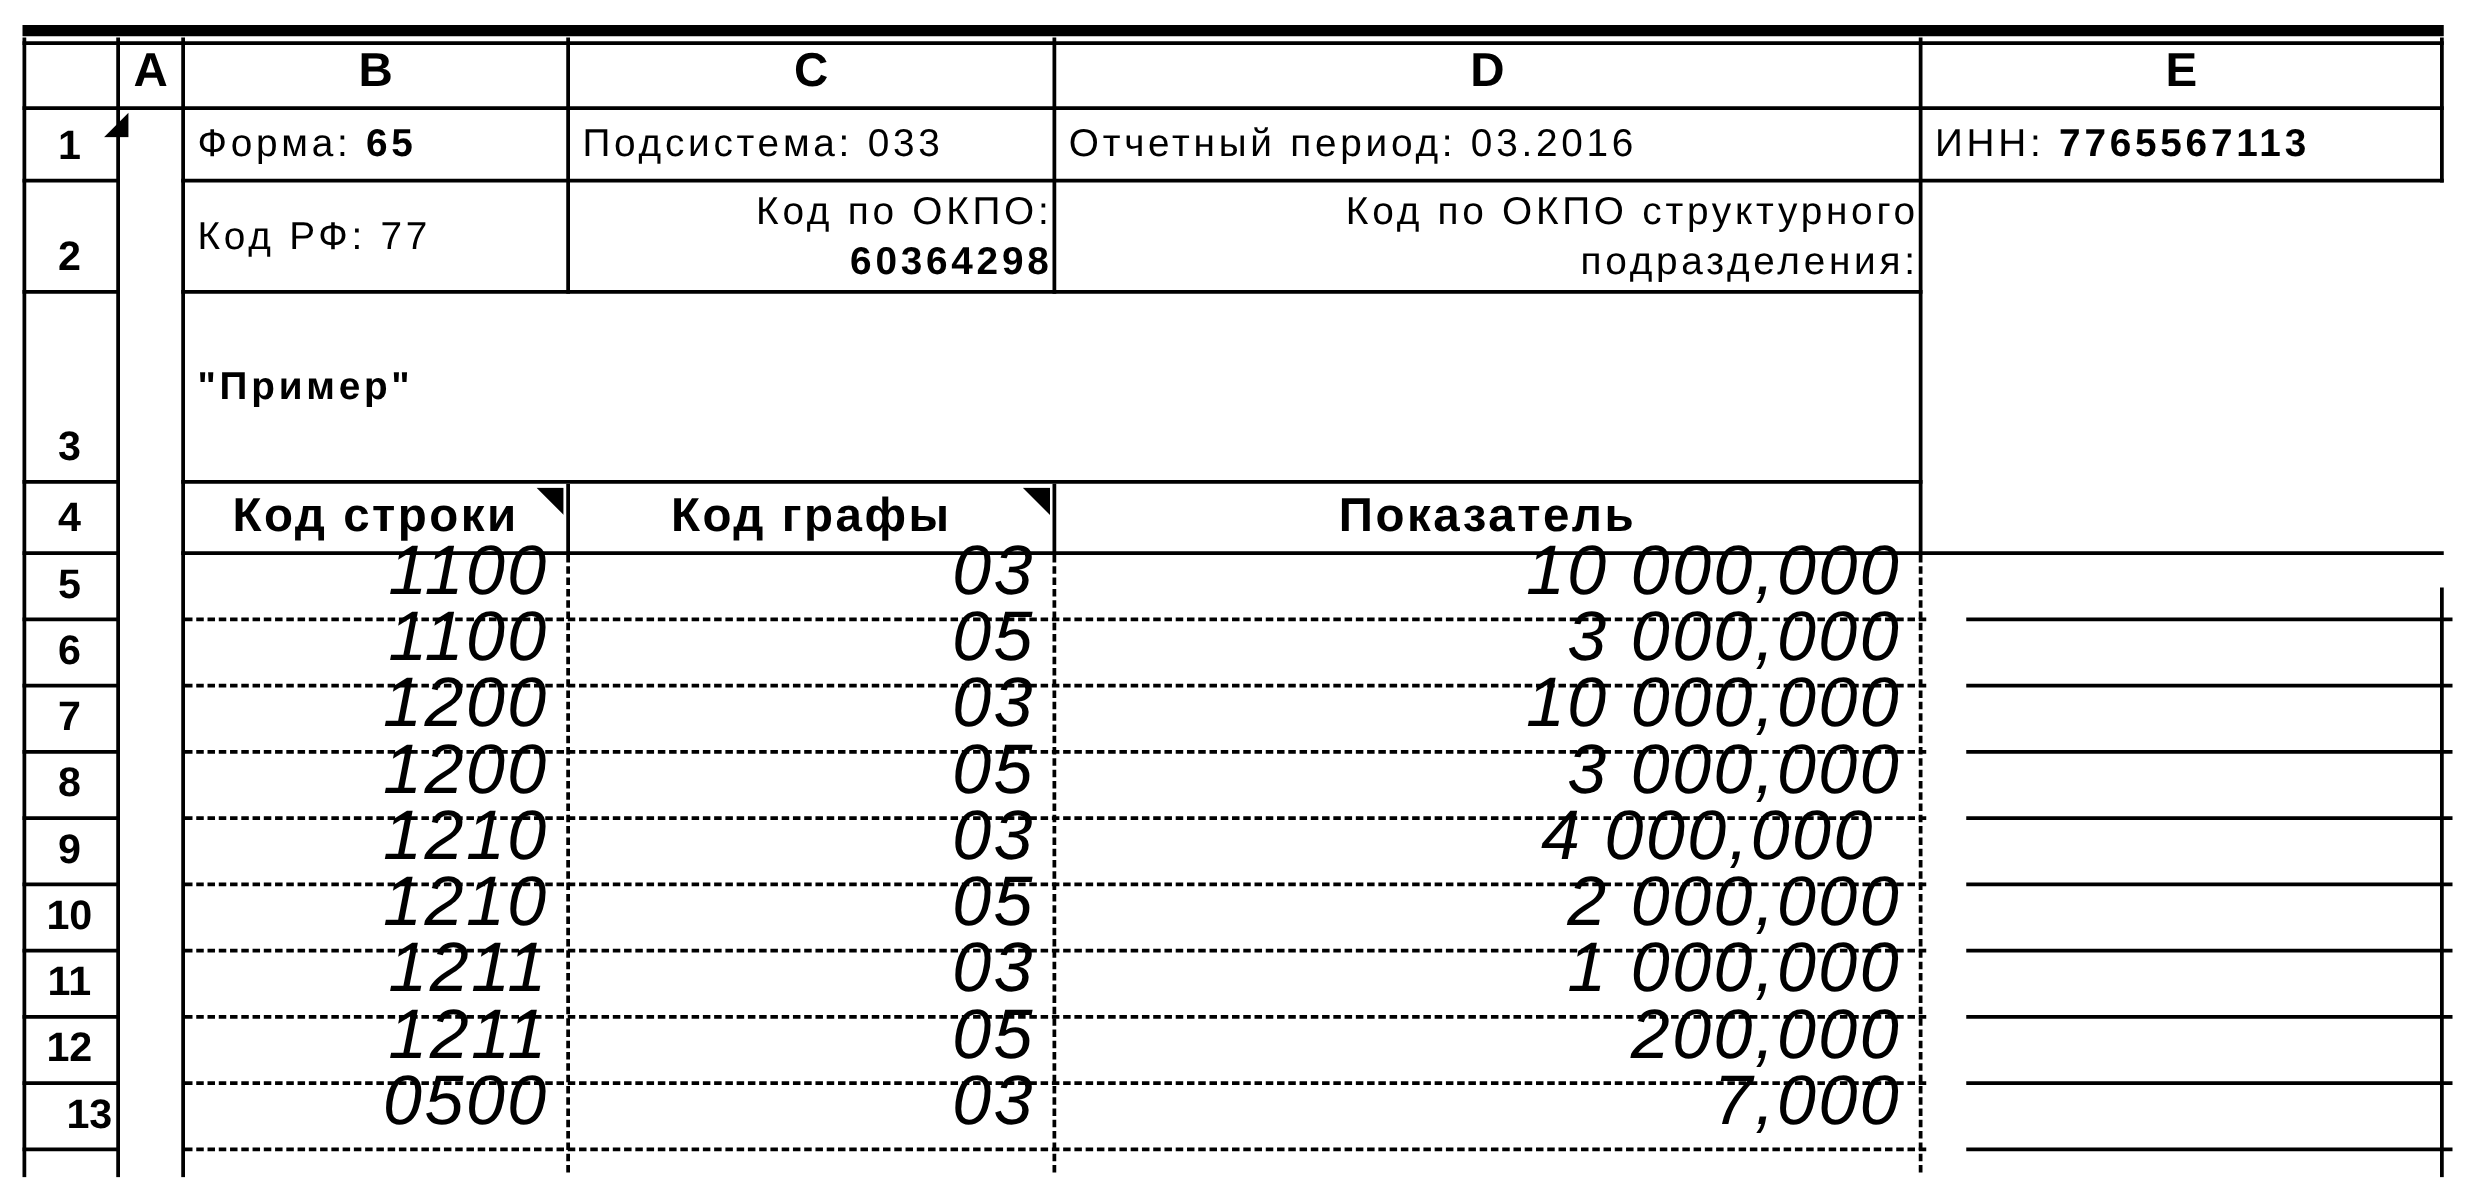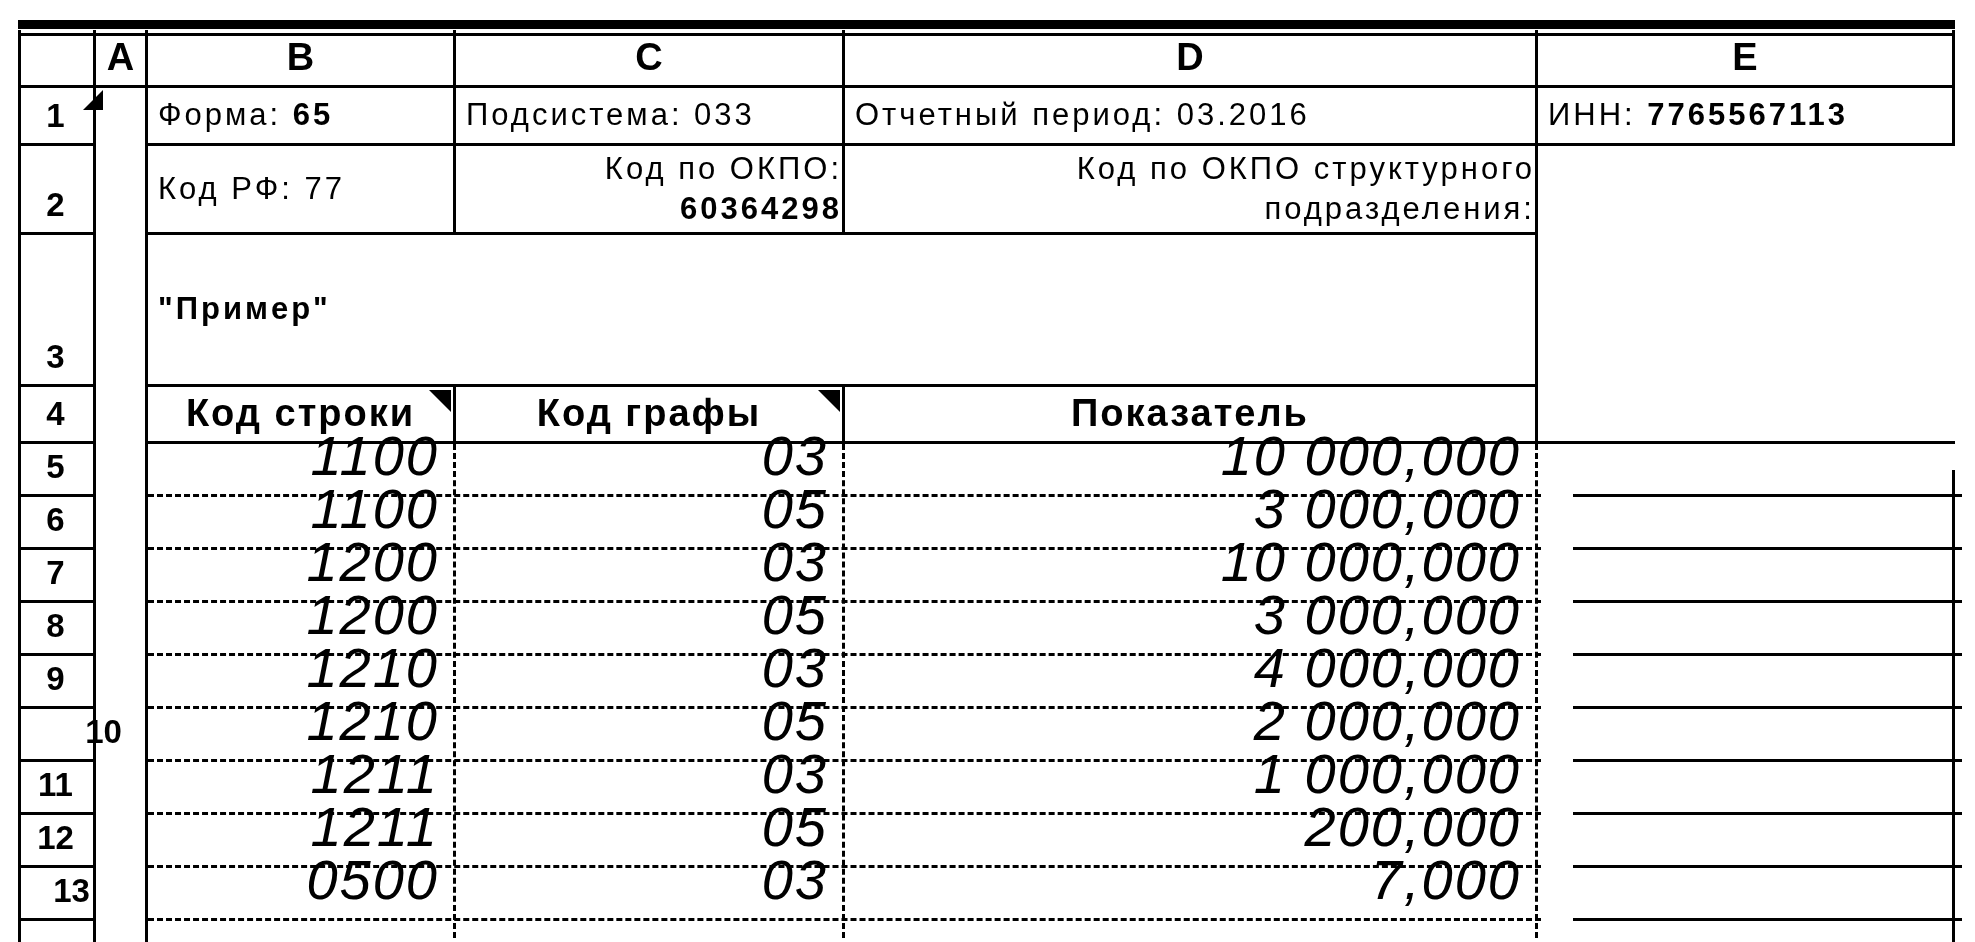--- a/index.html
+++ b/index.html
@@ -115,21 +115,21 @@
 
   <div class="txt rowhdr" style="left:18px;top:88px;width:75px;height:55px;">1</div>
   <div class="txt rowhdr" style="left:18px;top:146px;width:75px;height:86px;">2</div>
   <div class="txt rowhdr" style="left:18px;top:235px;width:75px;height:149px;">3</div>
   <div class="txt rowhdr" style="left:18px;top:387px;width:75px;height:54px;">4</div>
   <div class="txt rowhdr" style="left:18px;top:444px;width:75px;height:50px;">5</div>
   <div class="txt rowhdr" style="left:18px;top:497px;width:75px;height:50px;">6</div>
   <div class="txt rowhdr" style="left:18px;top:550px;width:75px;height:50px;">7</div>
   <div class="txt rowhdr" style="left:18px;top:603px;width:75px;height:50px;">8</div>
   <div class="txt rowhdr" style="left:18px;top:656px;width:75px;height:50px;">9</div>
-  <div class="txt rowhdr" style="left:18px;top:709px;width:75px;height:50px;margin-left:48px;">10</div>
+  <div class="txt rowhdr" style="left:18px;top:709px;width:75px;height:50px;">10</div>
   <div class="txt rowhdr" style="left:18px;top:762px;width:75px;height:50px;">11</div>
   <div class="txt rowhdr" style="left:18px;top:815px;width:75px;height:50px;">12</div>
   <div class="txt rowhdr" style="left:18px;top:868px;width:75px;height:50px;padding-left:32px;">13</div>
 
   <div class="txt pl" style="left:148px;top:88px;width:305px;height:55px;">
     <span>Форма: </span><span class="b">65</span>
   </div>
   <div class="txt pl" style="left:456px;top:88px;width:374px;height:55px;">Подсистема: 033</div>
   <div class="txt pl" style="left:845px;top:88px;width:690px;height:55px;">Отчетный период: 03.2016</div>
   <div class="txt pl" style="left:1538px;top:88px;width:414px;height:55px;">
@@ -167,21 +167,21 @@
   <div class="txt num" style="left:148px;top:550px;width:305px;height:53px;">1200</div>
   <div class="txt num" style="left:456px;top:550px;width:386px;height:53px;">03</div>
   <div class="txt num" style="left:845px;top:550px;width:690px;height:53px;">10 000,000</div>
 
   <div class="txt num" style="left:148px;top:603px;width:305px;height:53px;">1200</div>
   <div class="txt num" style="left:456px;top:603px;width:386px;height:53px;">05</div>
   <div class="txt num" style="left:845px;top:603px;width:690px;height:53px;">3 000,000</div>
 
   <div class="txt num" style="left:148px;top:656px;width:305px;height:53px;">1210</div>
   <div class="txt num" style="left:456px;top:656px;width:386px;height:53px;">03</div>
-  <div class="txt num" style="left:845px;top:656px;width:690px;height:53px;">4 000,000</div>
+  <div class="txt num" style="left:824px;top:656px;width:690px;height:53px;">4 000,000</div>
 
   <div class="txt num" style="left:148px;top:709px;width:305px;height:53px;">1210</div>
   <div class="txt num" style="left:456px;top:709px;width:386px;height:53px;">05</div>
   <div class="txt num" style="left:845px;top:709px;width:690px;height:53px;">2 000,000</div>
 
   <div class="txt num" style="left:148px;top:762px;width:305px;height:53px;">1211</div>
   <div class="txt num" style="left:456px;top:762px;width:386px;height:53px;">03</div>
   <div class="txt num" style="left:845px;top:762px;width:690px;height:53px;">1 000,000</div>
 
   <div class="txt num" style="left:148px;top:815px;width:305px;height:53px;">1211</div>

